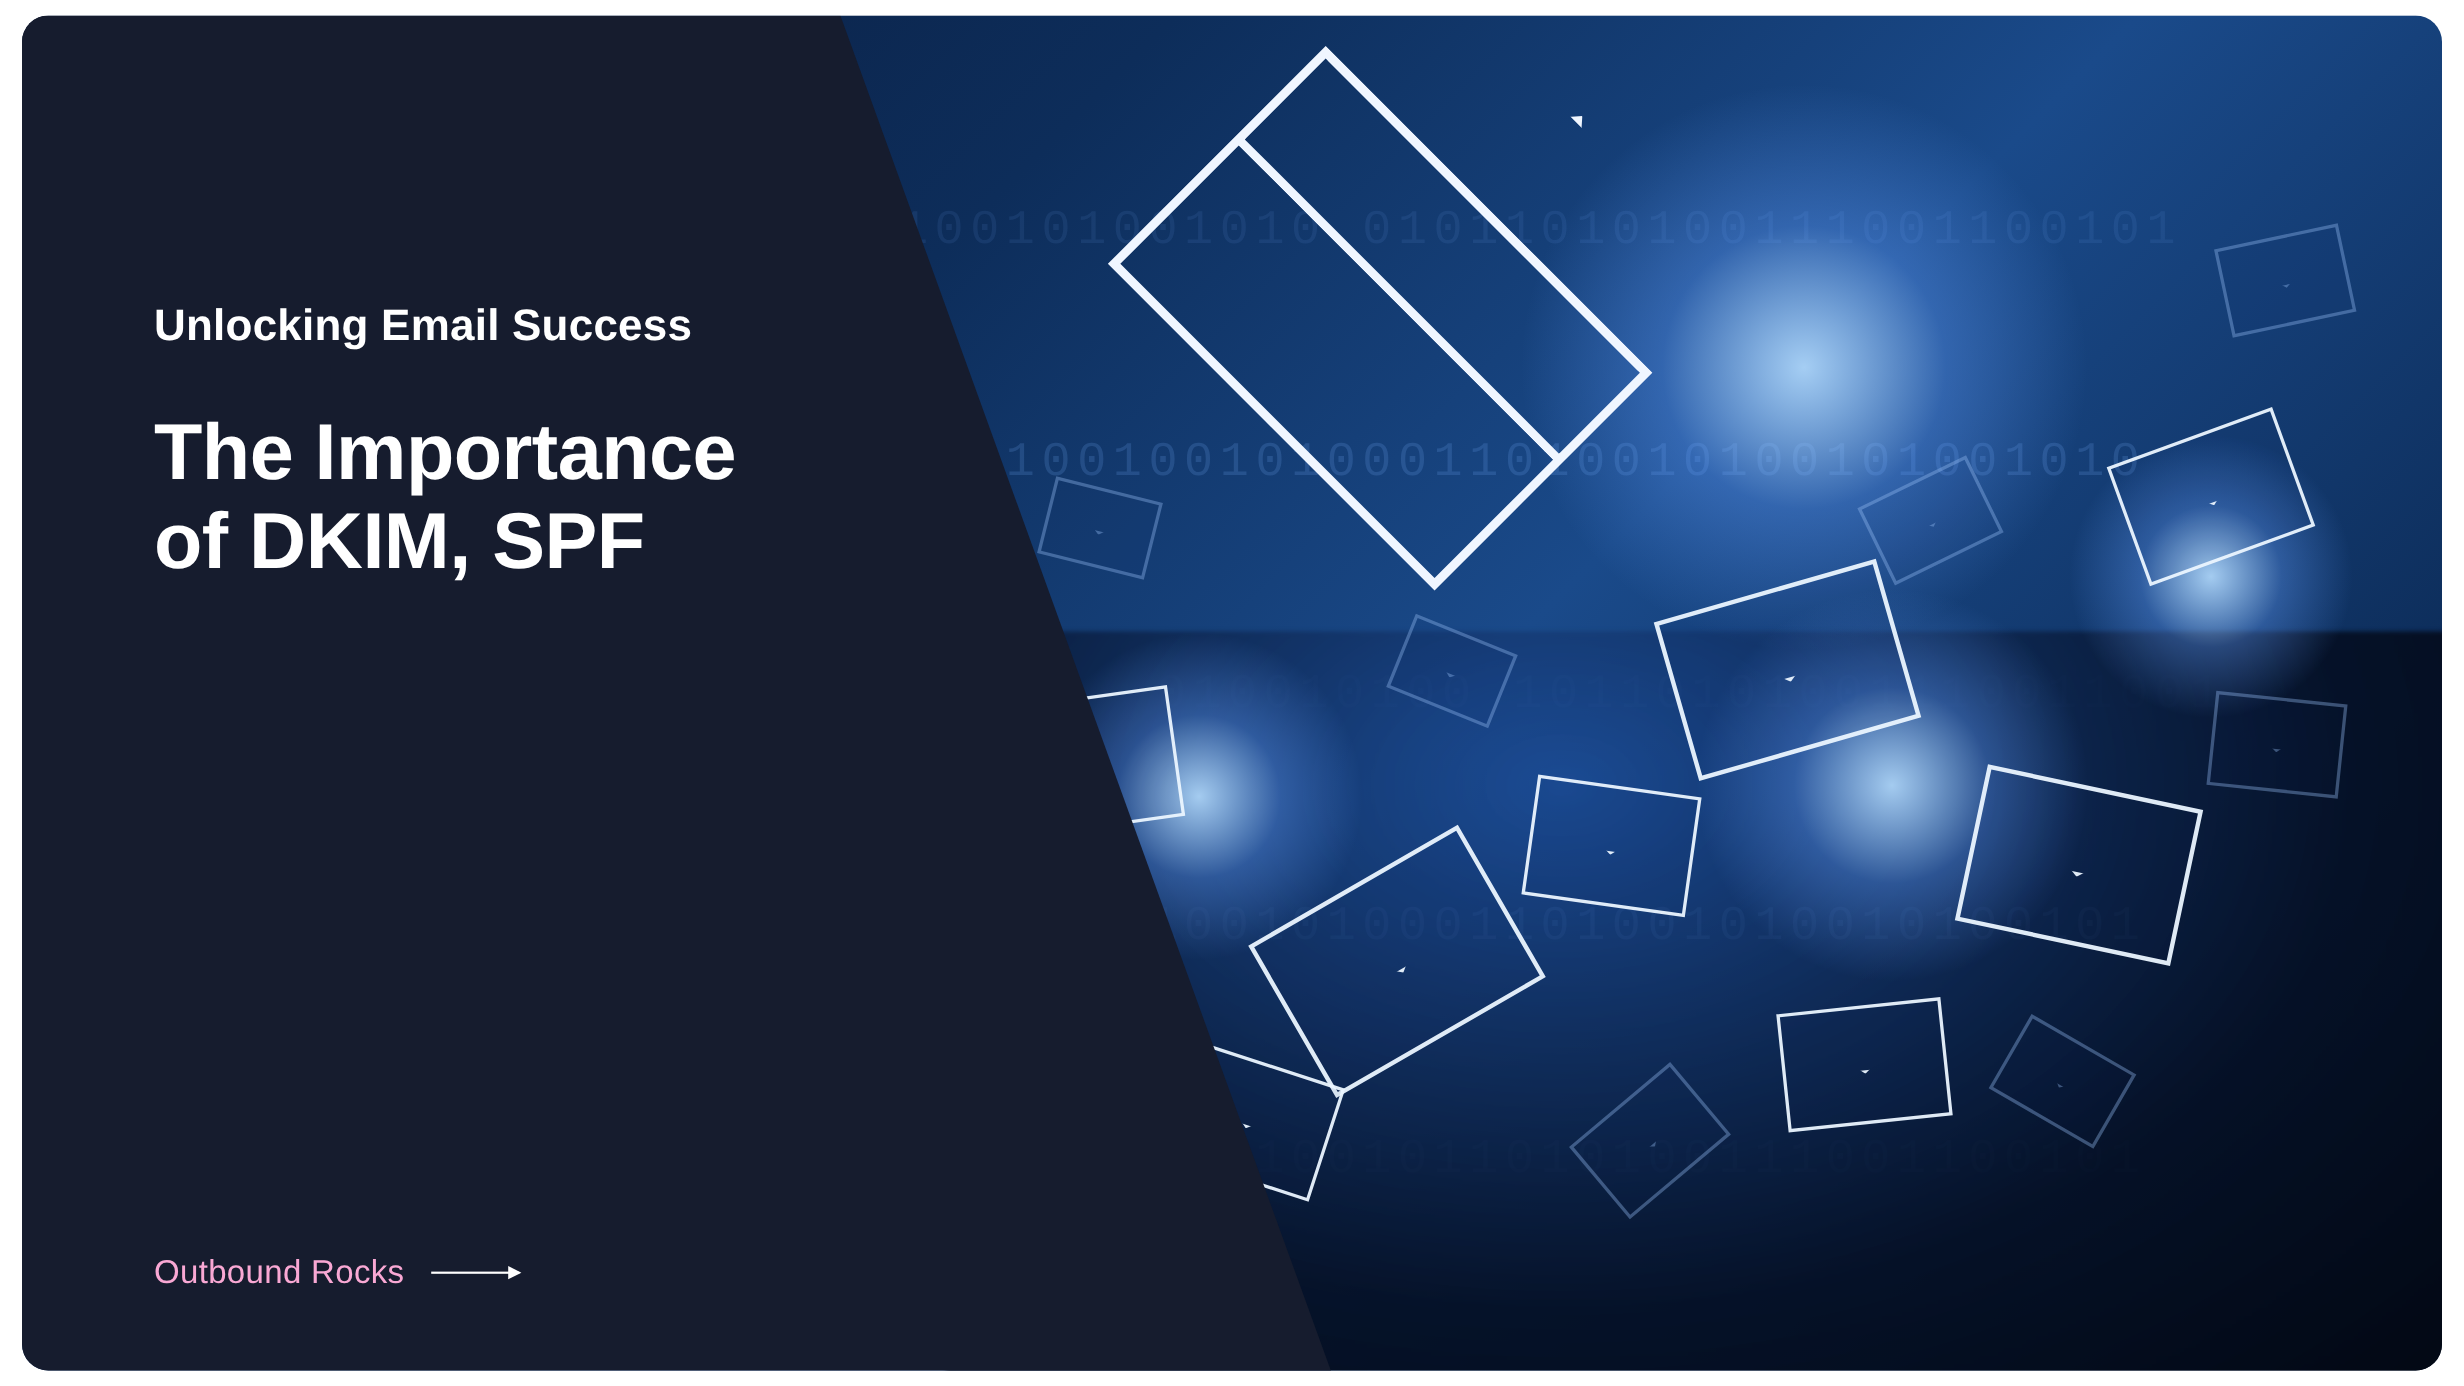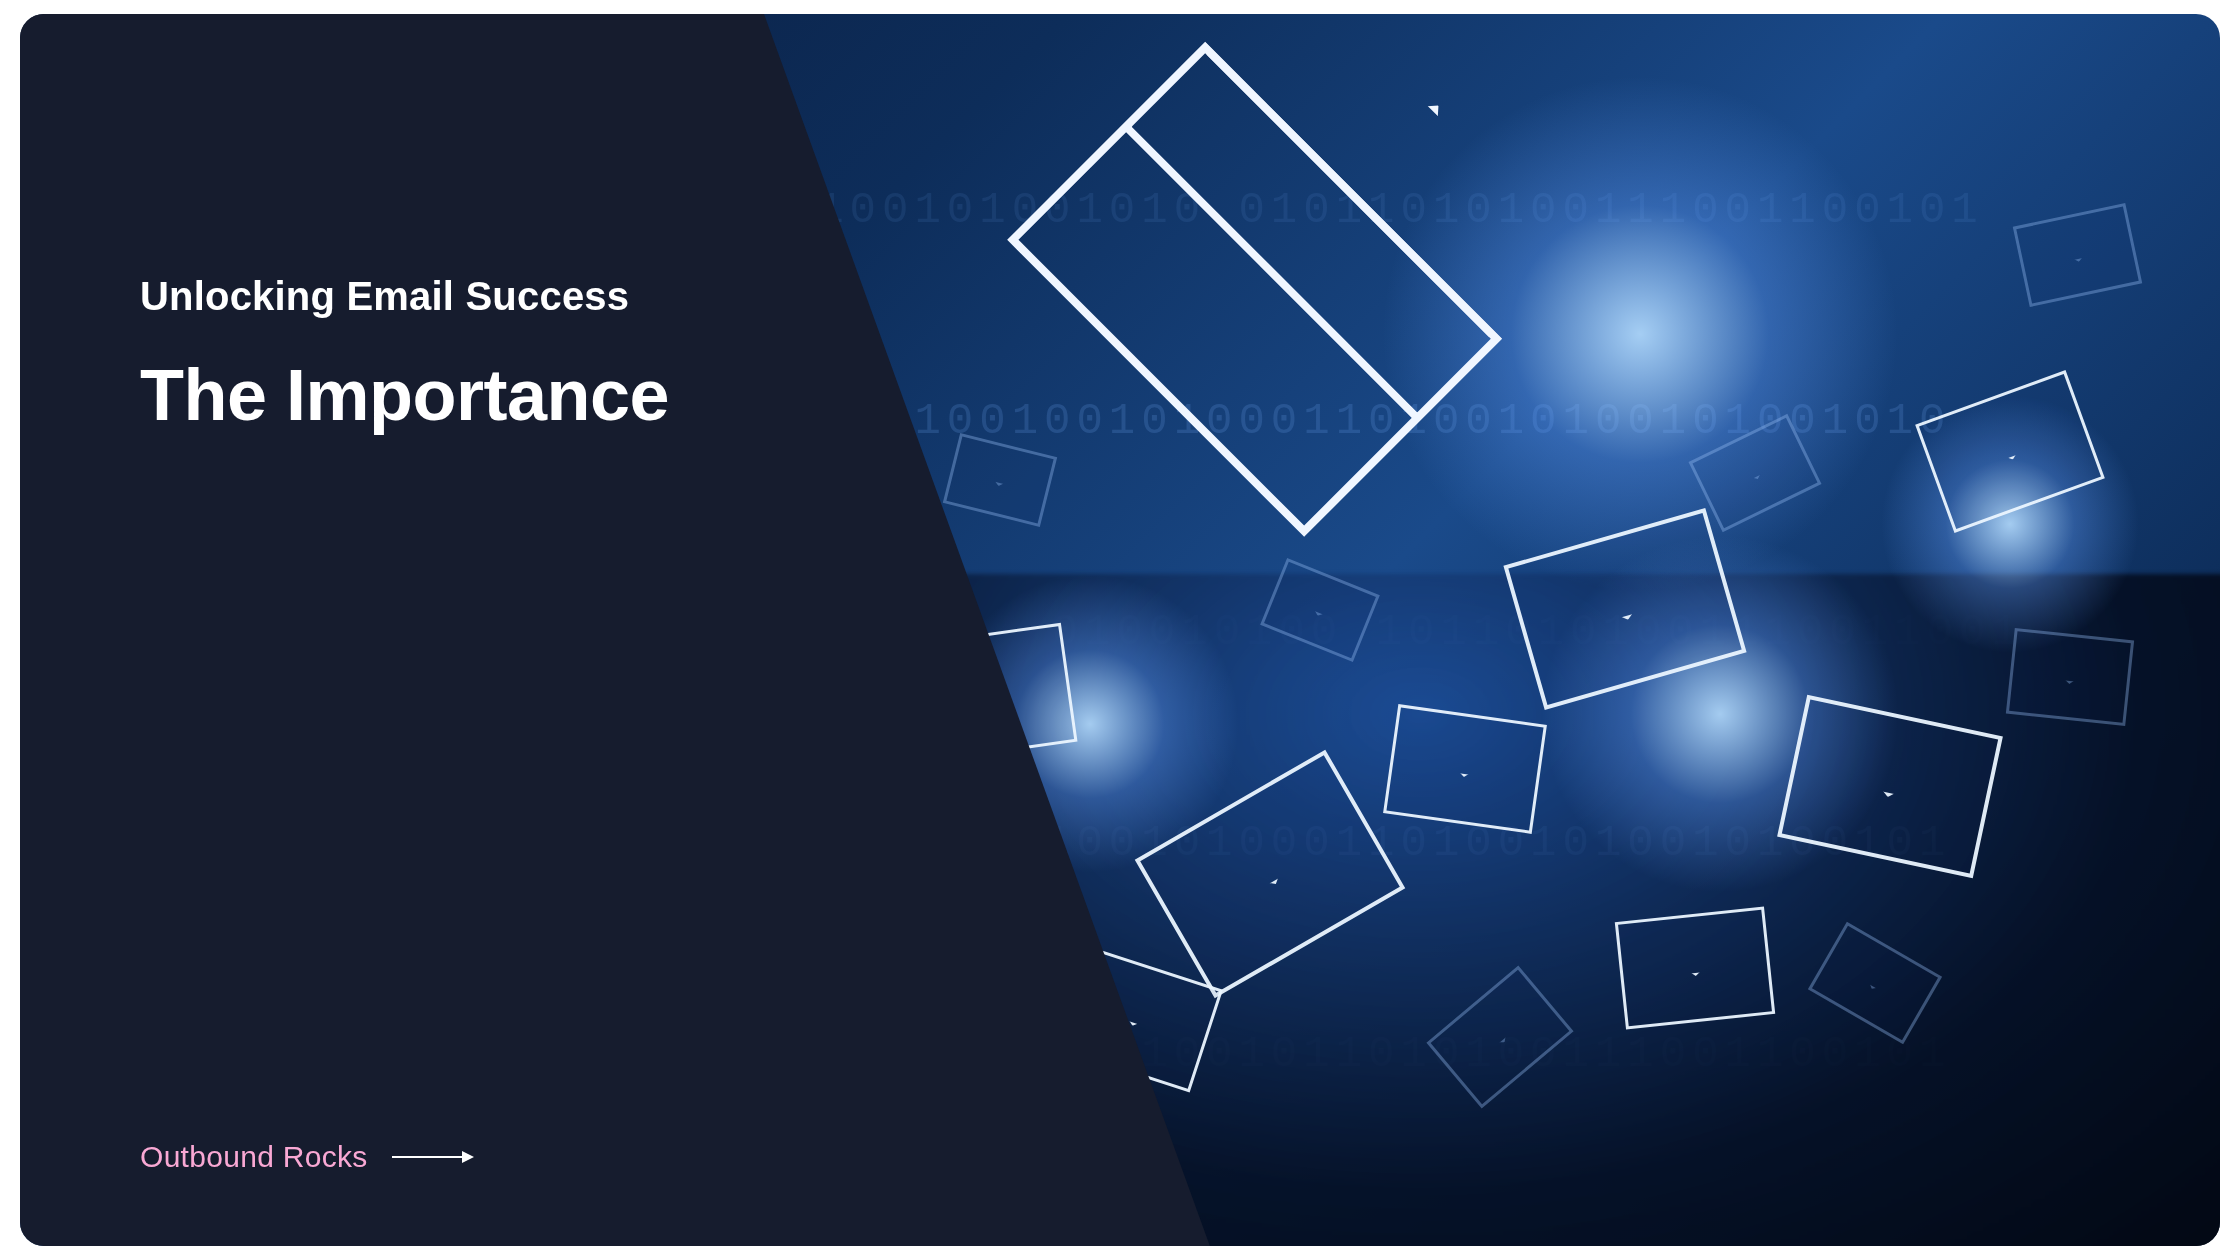--- a/index.html
+++ b/index.html
@@ -103,21 +103,21 @@
   position:absolute;
   left:120px;
   top:260px;
   right:120px;
   color:#fff;
 }
 .eyebrow {
   font-size:40px;
   font-weight:700;
   letter-spacing:0.2px;
-  margin-bottom:36px;
+  margin-bottom:52px;
 }
 .headline {
   font-size:72px;
   font-weight:800;
   line-height:1.12;
   letter-spacing:-0.5px;
 }
 .brand-row {
   position:absolute;
   left:120px;
@@ -204,20 +204,21 @@
   <div class="env small faint" style="left:1420px; top:980px; width:120px; height:86px;  transform:rotate(-40deg);"></div>
   <div class="env small faint" style="left:1250px; top:560px; width:100px; height:72px;  transform:rotate(22deg);"></div>
   <div class="env small faint" style="left:1800px; top:930px; width:110px; height:78px;  transform:rotate(30deg);"></div>
   <div class="env small faint" style="left:2000px; top:200px; width:115px; height:82px;  transform:rotate(-12deg);"></div>
 
   <div class="panel">
     <div class="panel-inner">
       <div class="eyebrow">Unlocking Email Success</div>
       <div class="headline">
         <div>The Importance</div>
+        <div>of DKIM, SPF</div>
       </div>
     </div>
     <div class="brand-row">
       <div class="brand">Outbound Rocks</div>
       <div class="arrow"></div>
     </div>
   </div>
 
 </div>
 </div>

